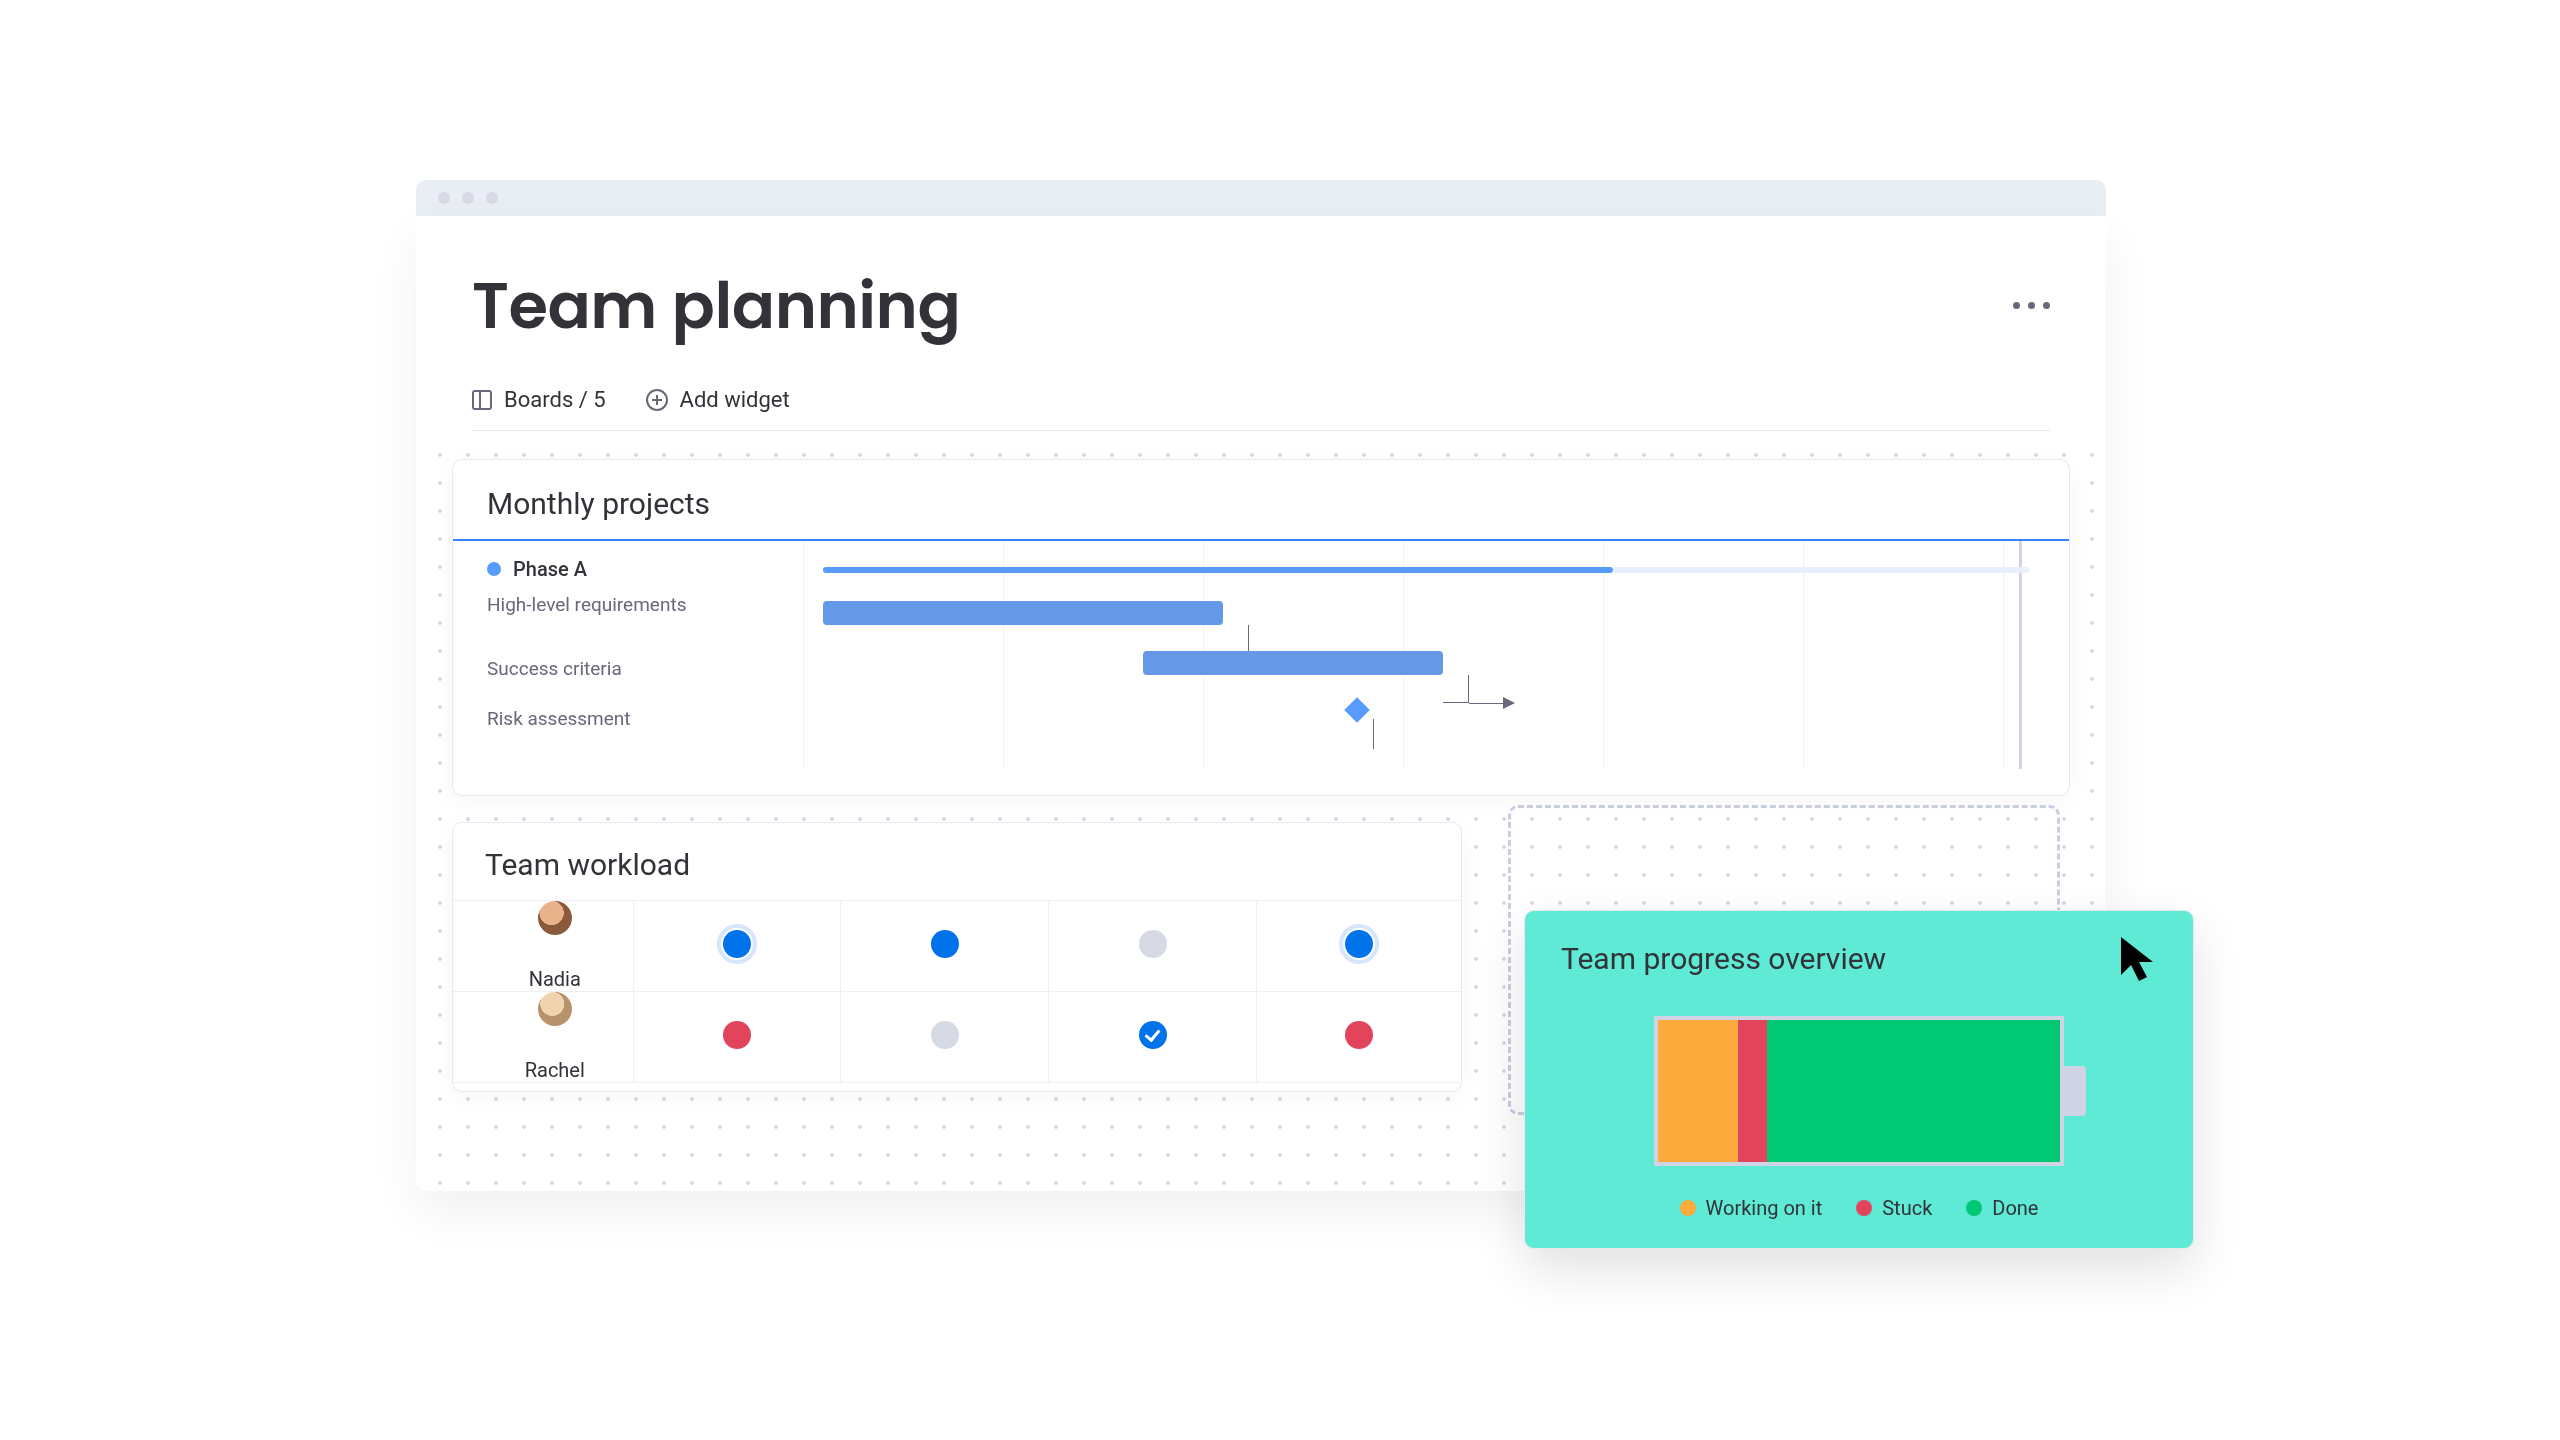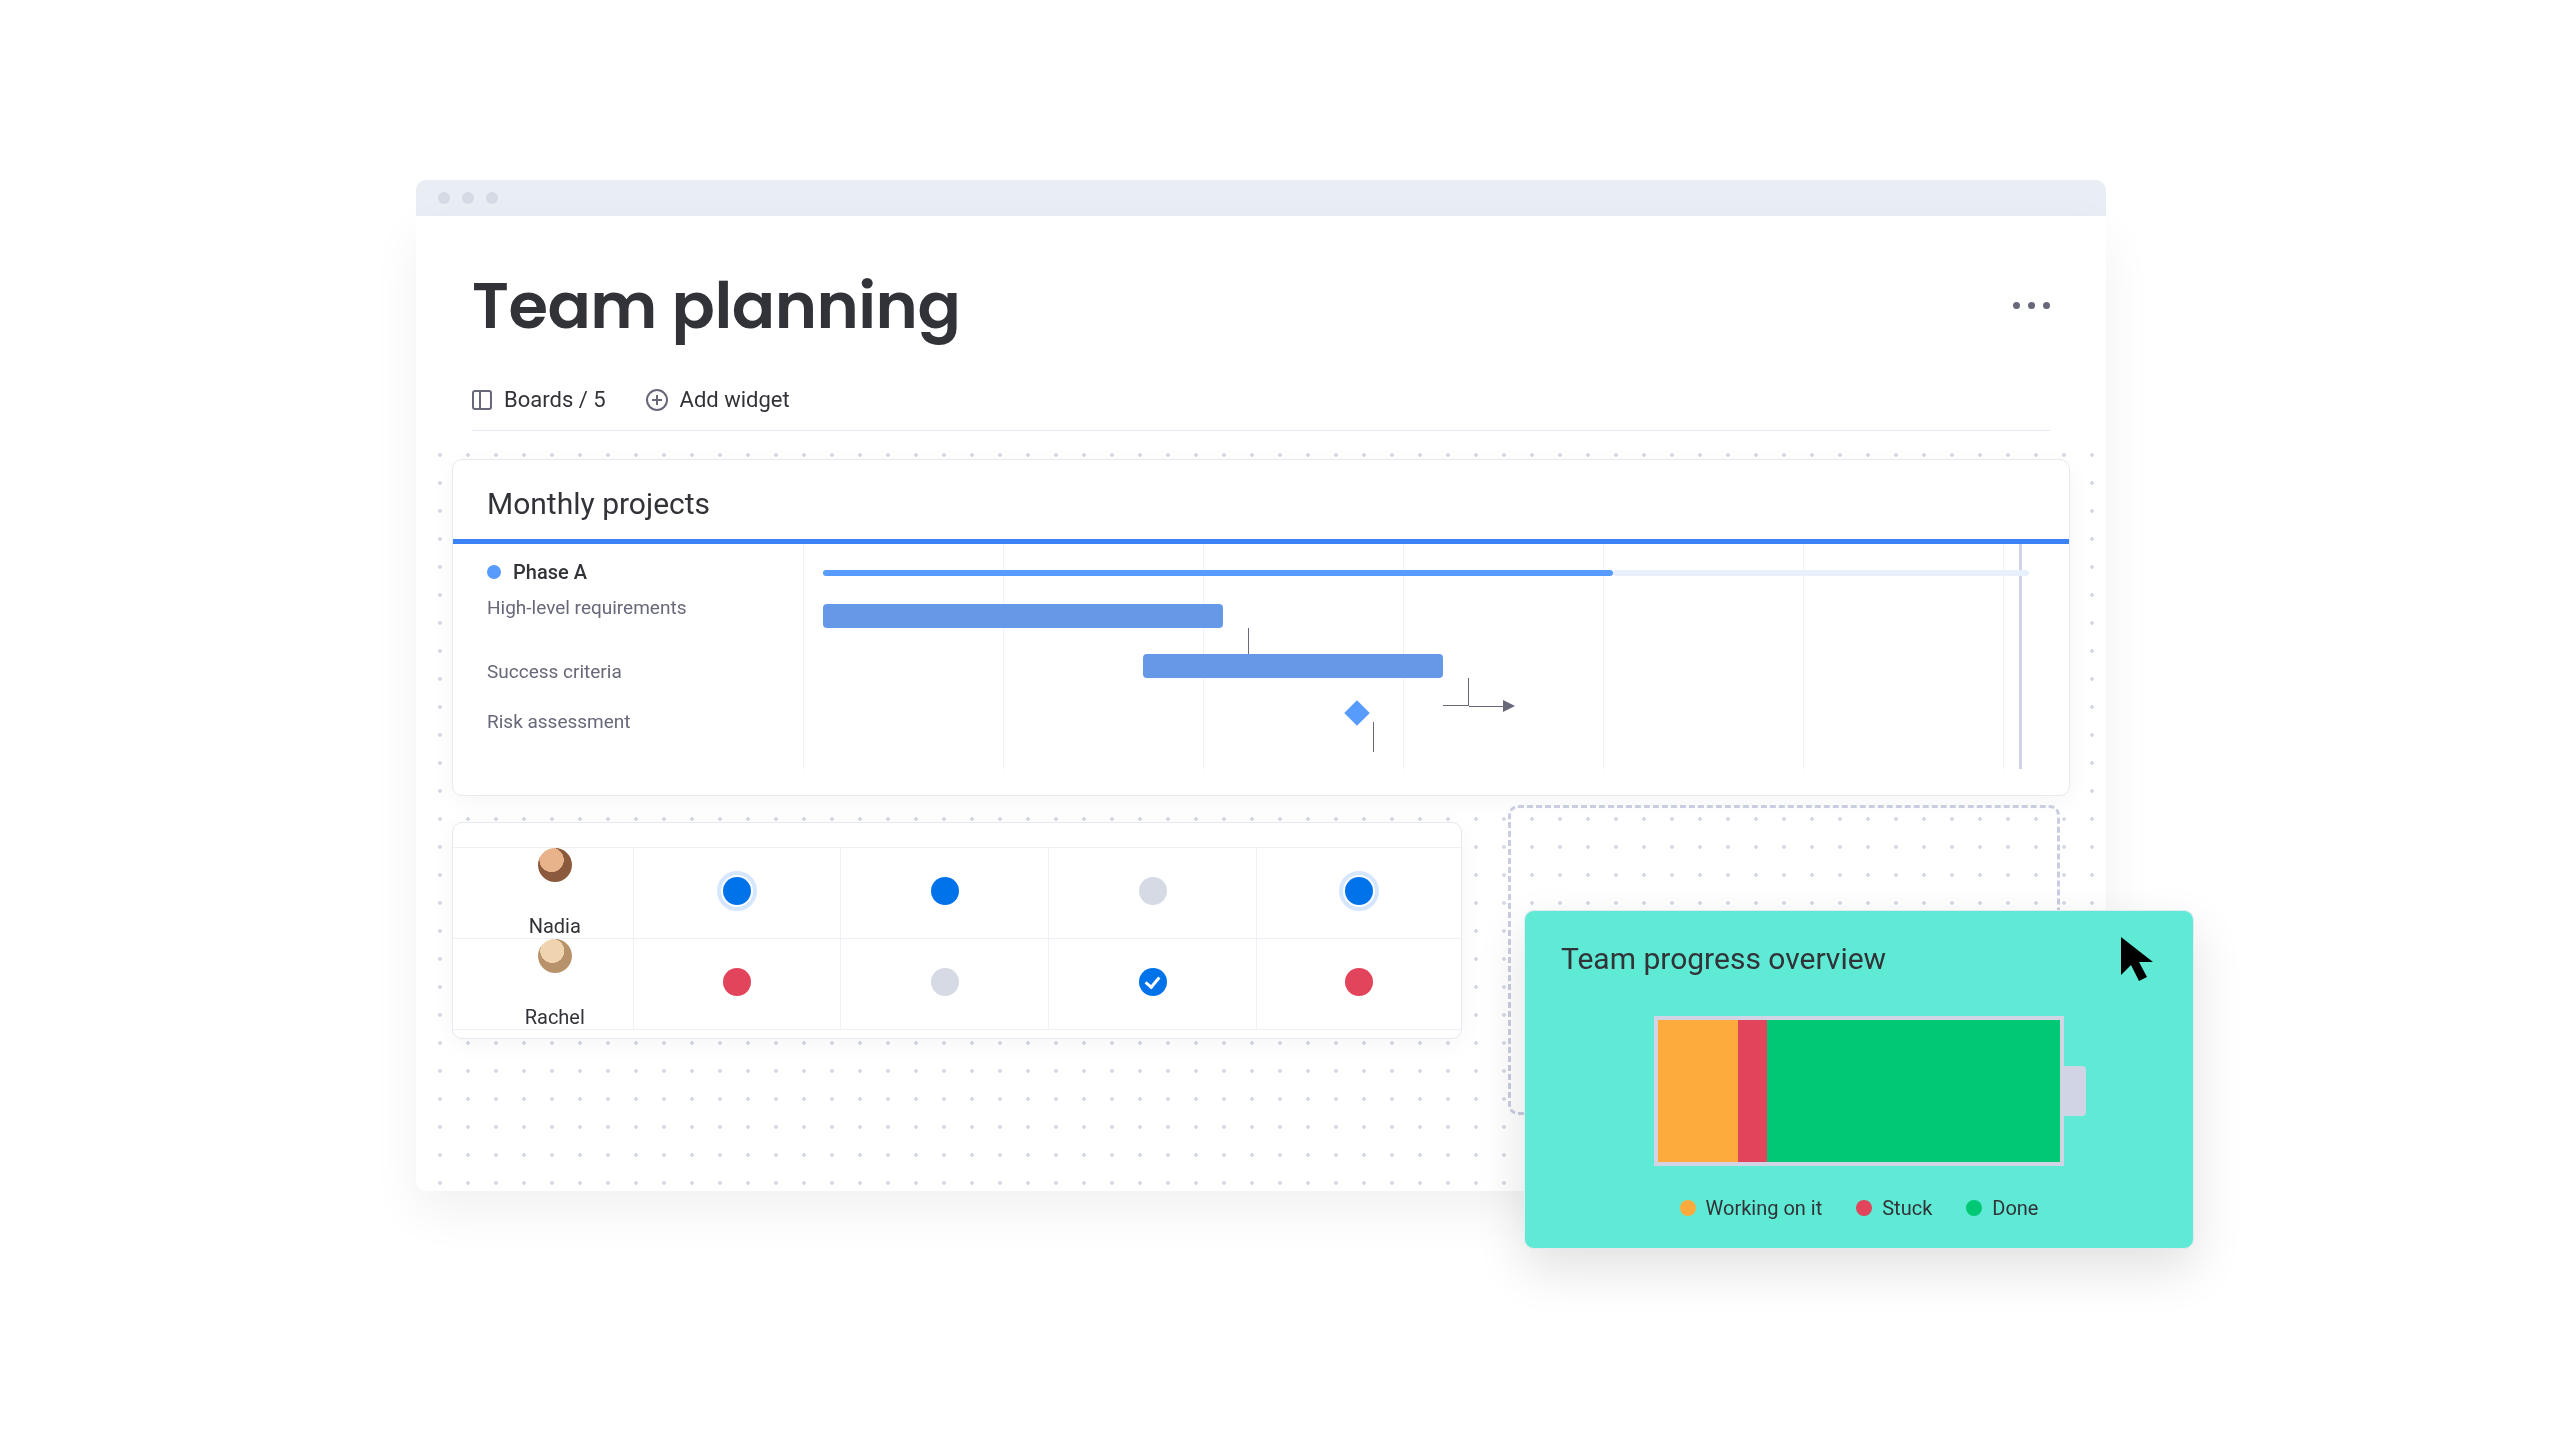--- a/index.html
+++ b/index.html
@@ -107,21 +107,21 @@
     padding: 26px 0 26px 0;
   }
   .gantt-title {
     font-size: 30px;
     color: #323338;
     padding: 0 0 18px 34px;
   }
   .gantt-grid {
     position: relative;
     height: 230px;
-    border-top: 5px solid #3b82f6;
+    border-top: 2px solid #3b82f6;
   }
   .gantt-col {
     position: absolute;
     top: 0; bottom: 0;
     border-right: 1px solid #eef0f5;
   }
   .gantt-row-label {
     position: absolute;
     left: 34px;
     font-size: 20px;
@@ -326,20 +326,21 @@
 
           <div class="gantt-row-label sub" style="top:166px;">
             <span>Risk assessment</span>
           </div>
           <div class="gantt-milestone" style="top:160px; left:895px;"></div>
           <div style="position:absolute; top:178px; left:920px; width:0; height:30px; border-left:1px solid #676879;"></div>
         </div>
       </div>
 
       <div class="card workload-card">
+        <div class="workload-title">Team workload</div>
         <table class="workload-table">
           <tbody>
               <tr>
             <td class="name-cell">
               <div class="person">
                 <span class="avatar av1"></span>
                 <span>Nadia</span>
               </div>
             </td>
             <td><span class="wl-dot wl-blue ring"></span></td>

